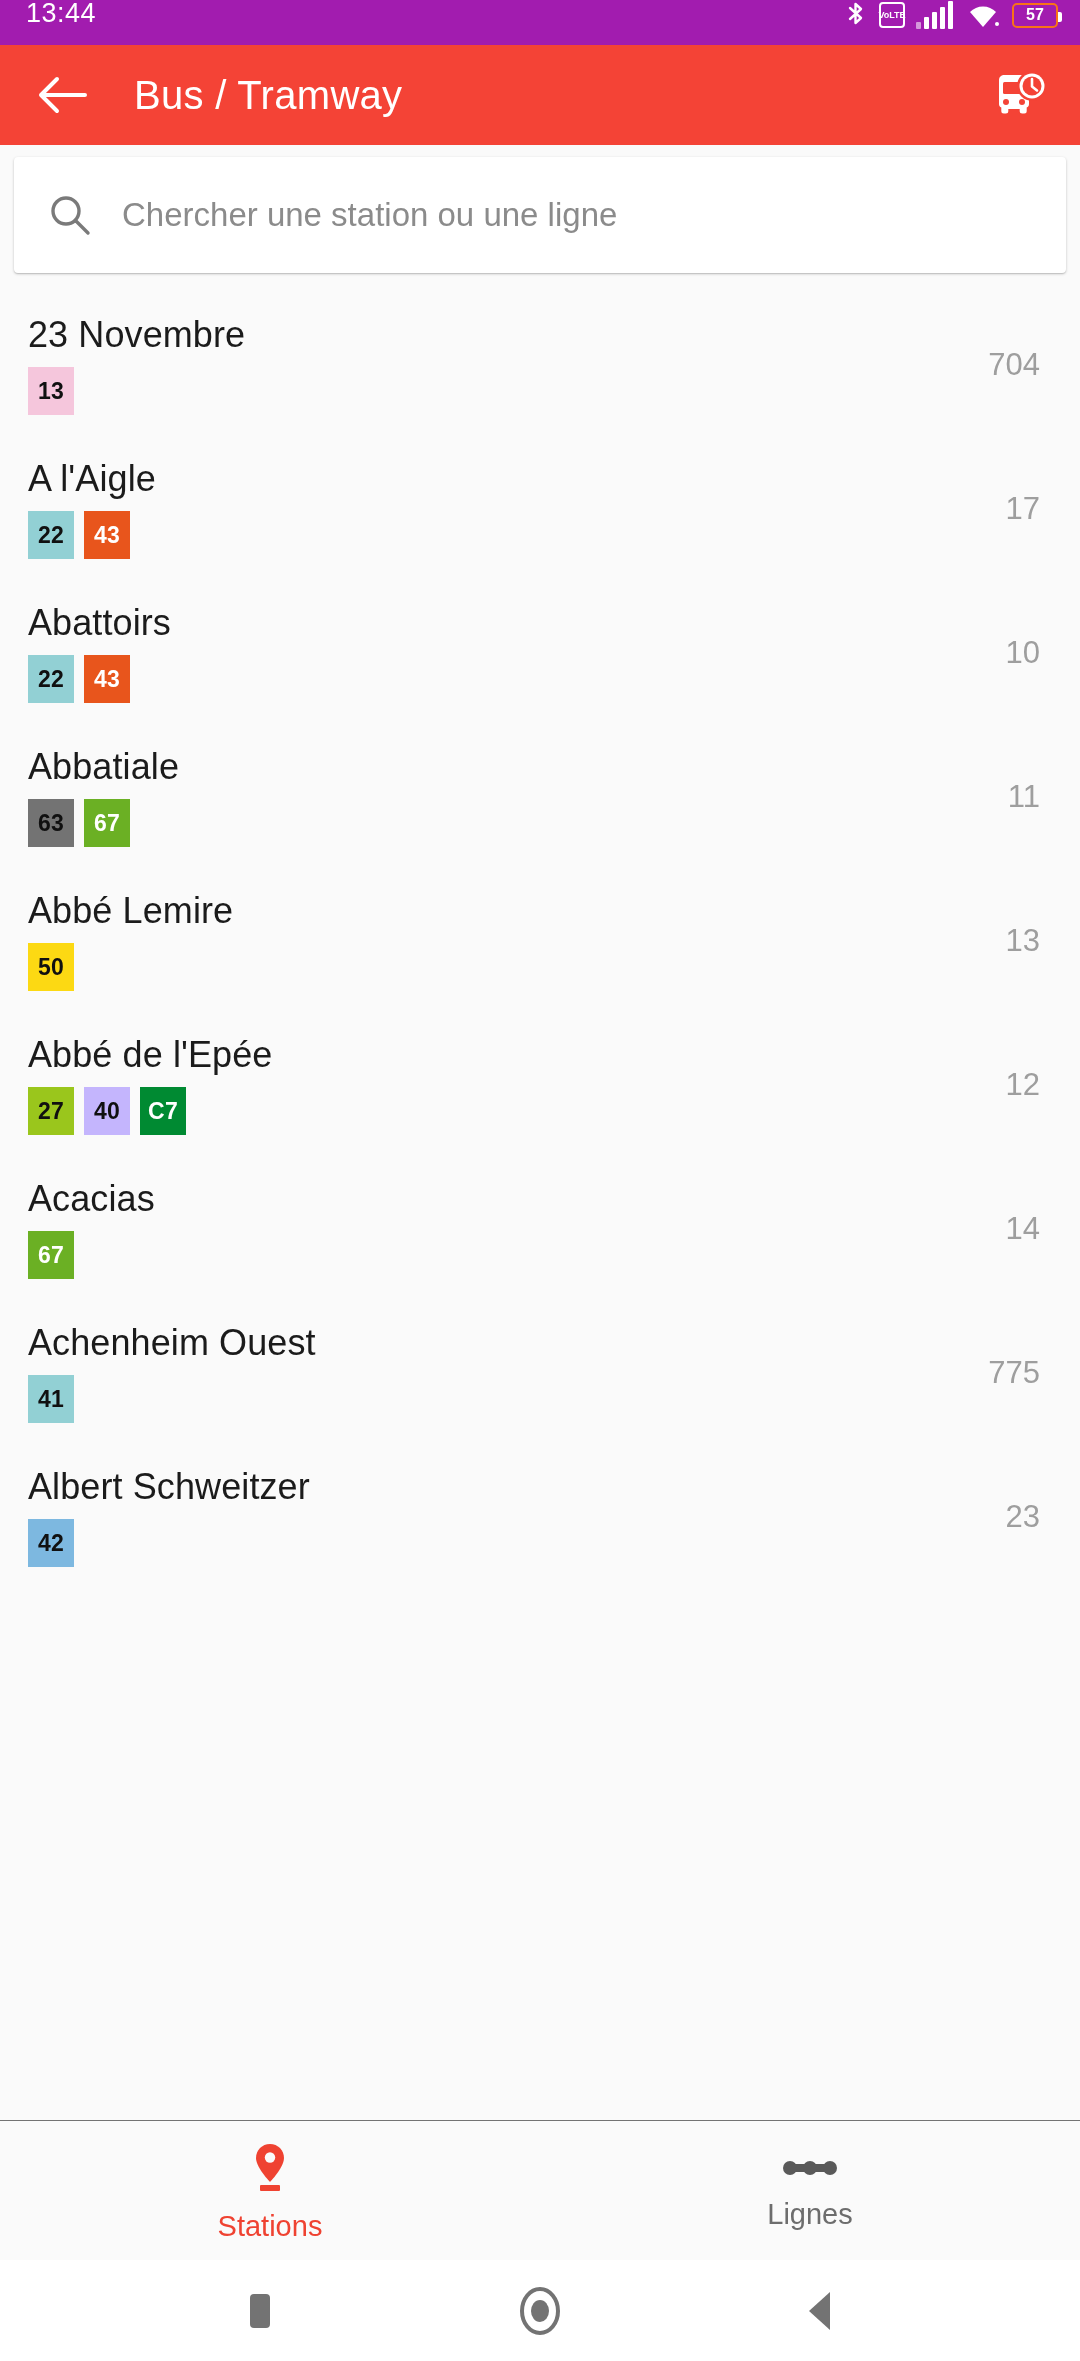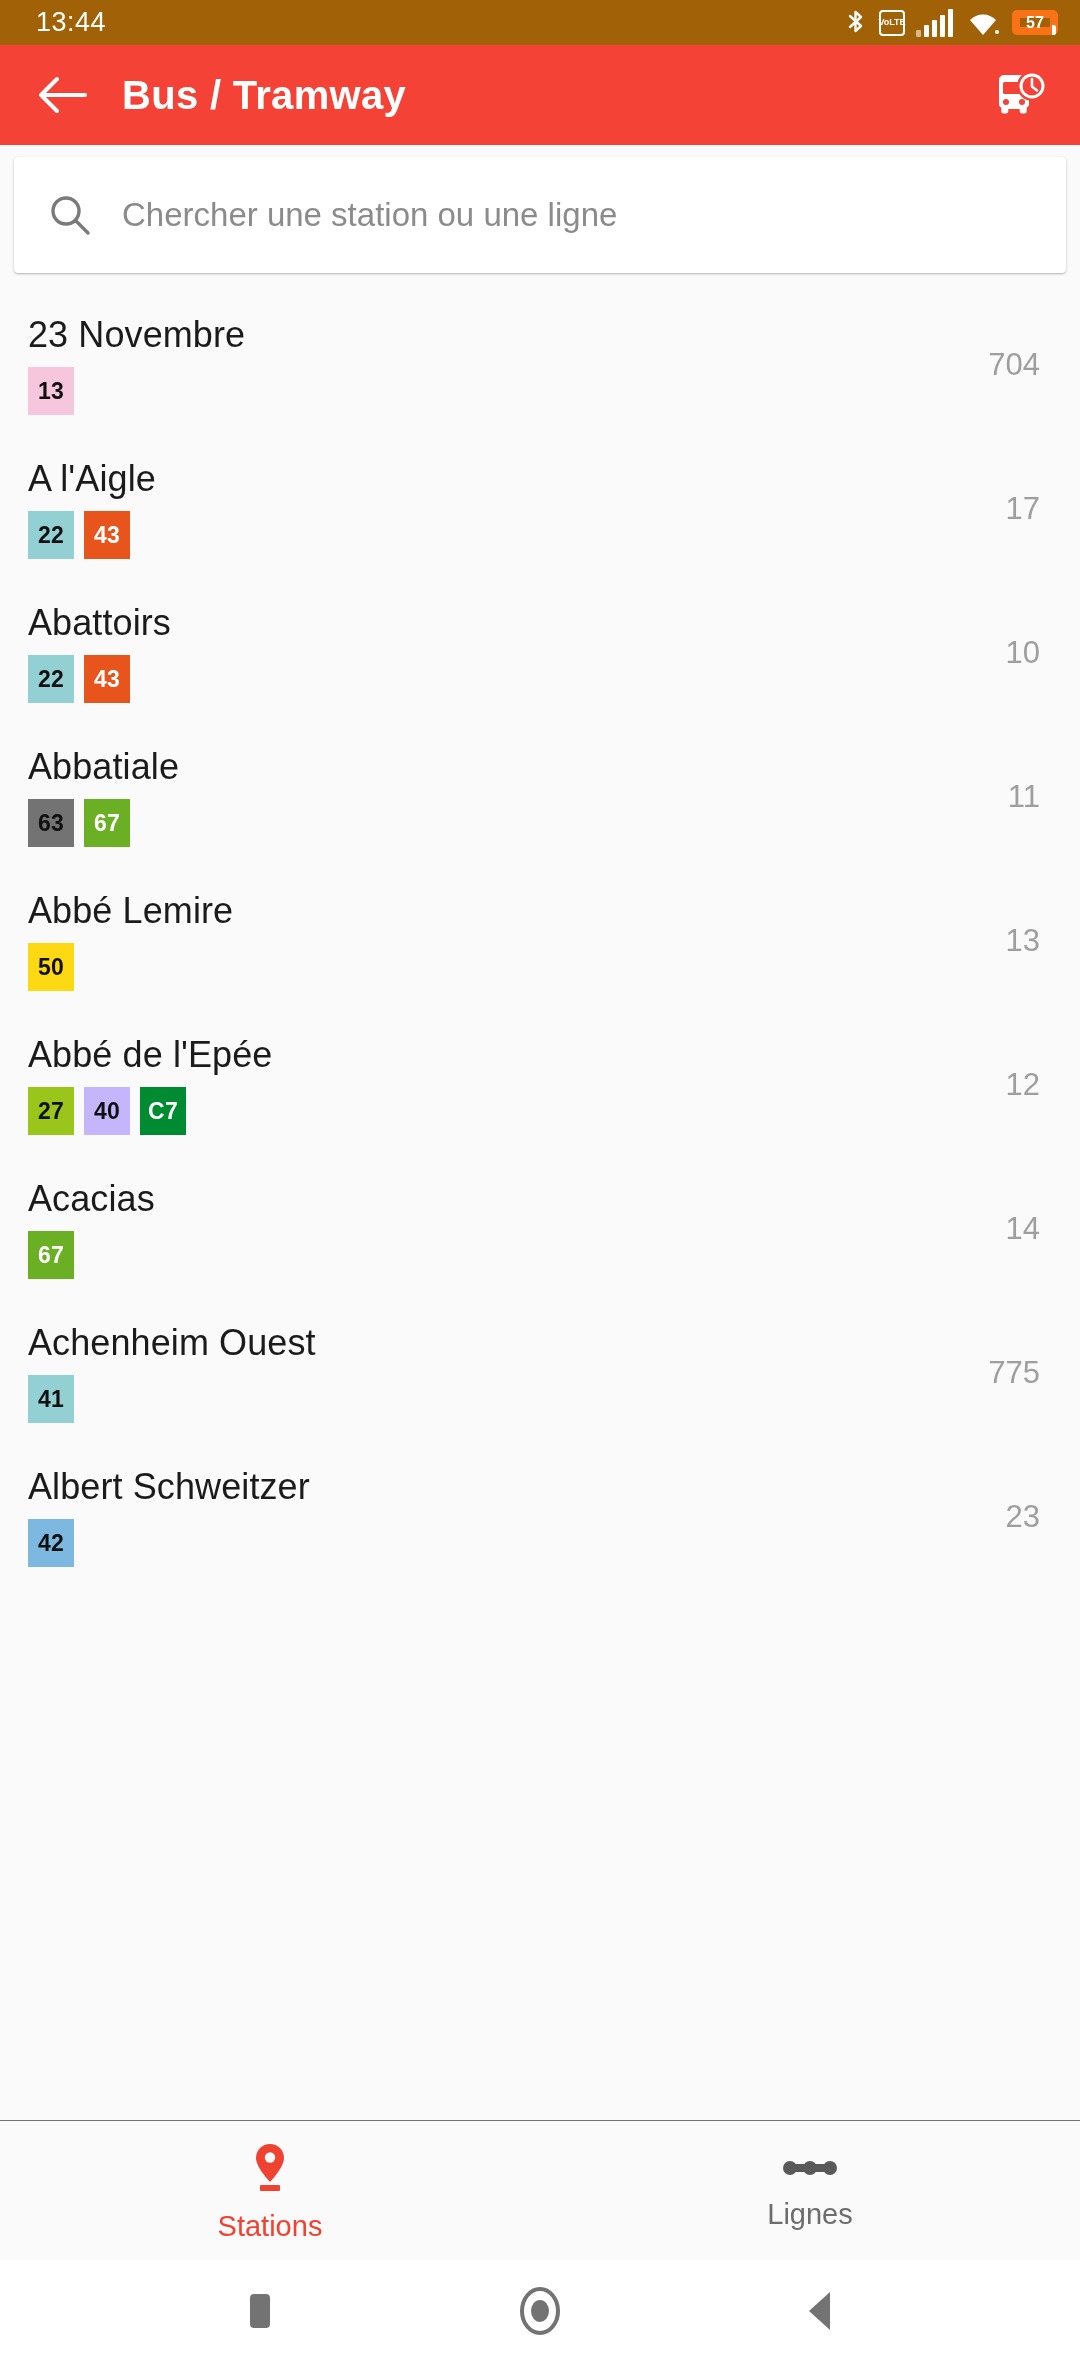--- a/index.html
+++ b/index.html
@@ -6,51 +6,51 @@
   html, body {
     width:1080px; height:2361px;
     background:#ffffff;
     font-family:"Liberation Sans", sans-serif;
     overflow:hidden;
   }
   #phone { width:1080px; height:2361px; position:relative; display:flex; flex-direction:column; background:#fafafa; }
 
   
   .statusbar {
-    height:45px; background:#a16207; flex:0 0 45px;
-    display:flex; align-items:center; justify-content:space-between;
-    padding:0 22px 0 36px; color:#ffffff;
+    height:45px; background:#a21caf; flex:0 0 45px;
+    display:flex; align-items:flex-start; justify-content:space-between;
+    padding:0 22px 0 26px; color:#ffffff;
   }
   .status-time { font-size:27px; font-weight:400; letter-spacing:.5px; line-height:1; }
   .status-icons { display:flex; align-items:center; gap:11px; }
   .status-icons svg { display:block; }
   .volte-box {
     border:2px solid #fff; border-radius:4px; width:26px; height:26px;
     display:flex; flex-direction:row; align-items:center; justify-content:center;
     font-size:9px; font-weight:700; line-height:9px; letter-spacing:0;
   }
   .batt {
-    border:8px solid #f97316; border-radius:5px; width:46px; height:25px;
+    border:2px solid #f97316; border-radius:5px; width:46px; height:25px;
     display:flex; align-items:center; justify-content:center;
     font-size:16px; font-weight:700; position:relative;
   }
   .batt:after {
     content:""; position:absolute; right:-6px; top:7px;
     width:4px; height:10px; background:#fff; border-radius:0 2px 2px 0;
   }
 
   
   .appbar {
     height:100px; flex:0 0 100px; background:#f44336;
     display:flex; align-items:center; padding:0 28px 0 34px;
     color:#fff;
   }
   .back-arrow { width:56px; height:56px; display:flex; align-items:center; justify-content:center; cursor:pointer; }
   .appbar-title {
-    font-size:40px; font-weight:700; margin-left:32px; letter-spacing:.3px;
+    font-size:40px; font-weight:400; margin-left:44px; letter-spacing:.3px;
     flex:1; white-space:nowrap;
   }
   .appbar-action { width:64px; height:64px; display:flex; align-items:center; justify-content:center; cursor:pointer; }
 
   
   .search-wrap { background:#fafafa; padding:12px 14px 12px 14px; flex:0 0 auto; }
   .search-box {
     background:#ffffff; border-radius:4px; height:116px;
     display:flex; align-items:center; padding:0 34px;
     box-shadow:0 1px 3px rgba(0,0,0,.20), 0 1px 1px rgba(0,0,0,.10);

